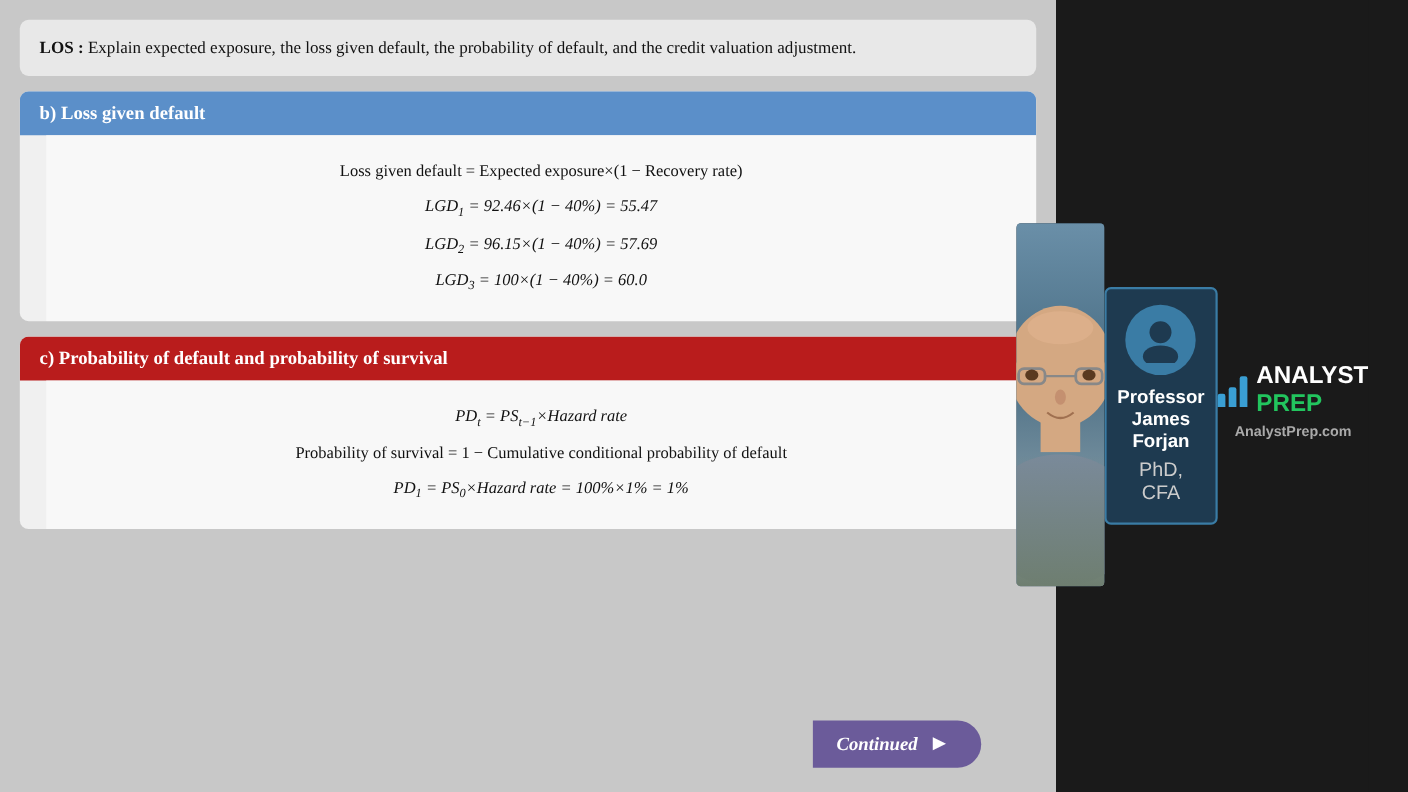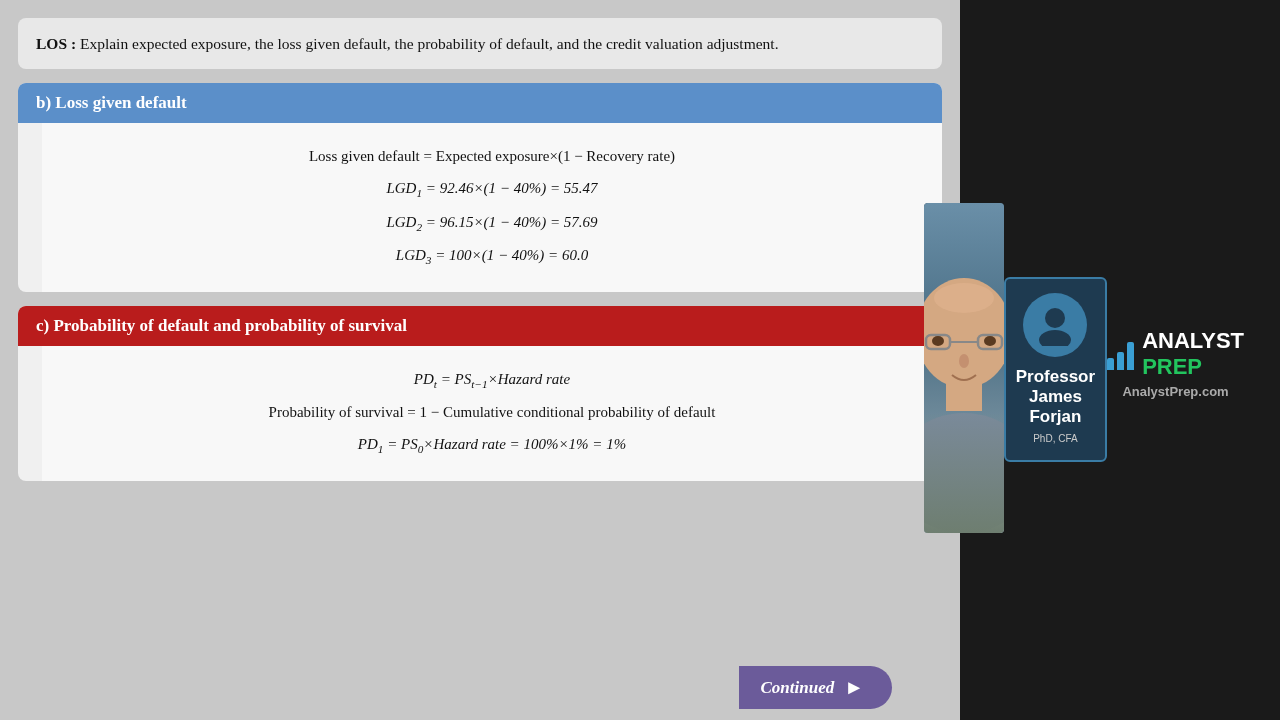--- a/index.html
+++ b/index.html
@@ -65,21 +65,21 @@
       display: block;
       margin: 2px 0;
       font-style: italic;
     }
     .formula-line.normal {
       font-style: normal;
     }
 
     .continued-btn {
       position: absolute;
-      bottom: 11px;
+      bottom: 22px;
       right: 32px;
       background: #6b5b9a;
       color: #fff;
       font-size: 17px;
       font-style: italic;
       font-weight: bold;
       padding: 10px 28px 10px 22px;
       border-radius: 0 22px 22px 0;
       display: flex;
       align-items: center;
@@ -170,21 +170,21 @@
     .professor-name {
       color: #fff;
       font-size: 17px;
       font-weight: bold;
       font-family: Arial, sans-serif;
       text-align: center;
       margin-top: 4px;
     }
     .professor-title {
       color: #ccc;
-      font-size: 10px;
+      font-size: 18px;
       font-family: Arial, sans-serif;
       text-align: center;
     }
 
     .analyst-prep-logo {
       margin-top: 7px;
       display: flex;
       flex-direction: column;
       align-items: center;
       gap: 4px;

